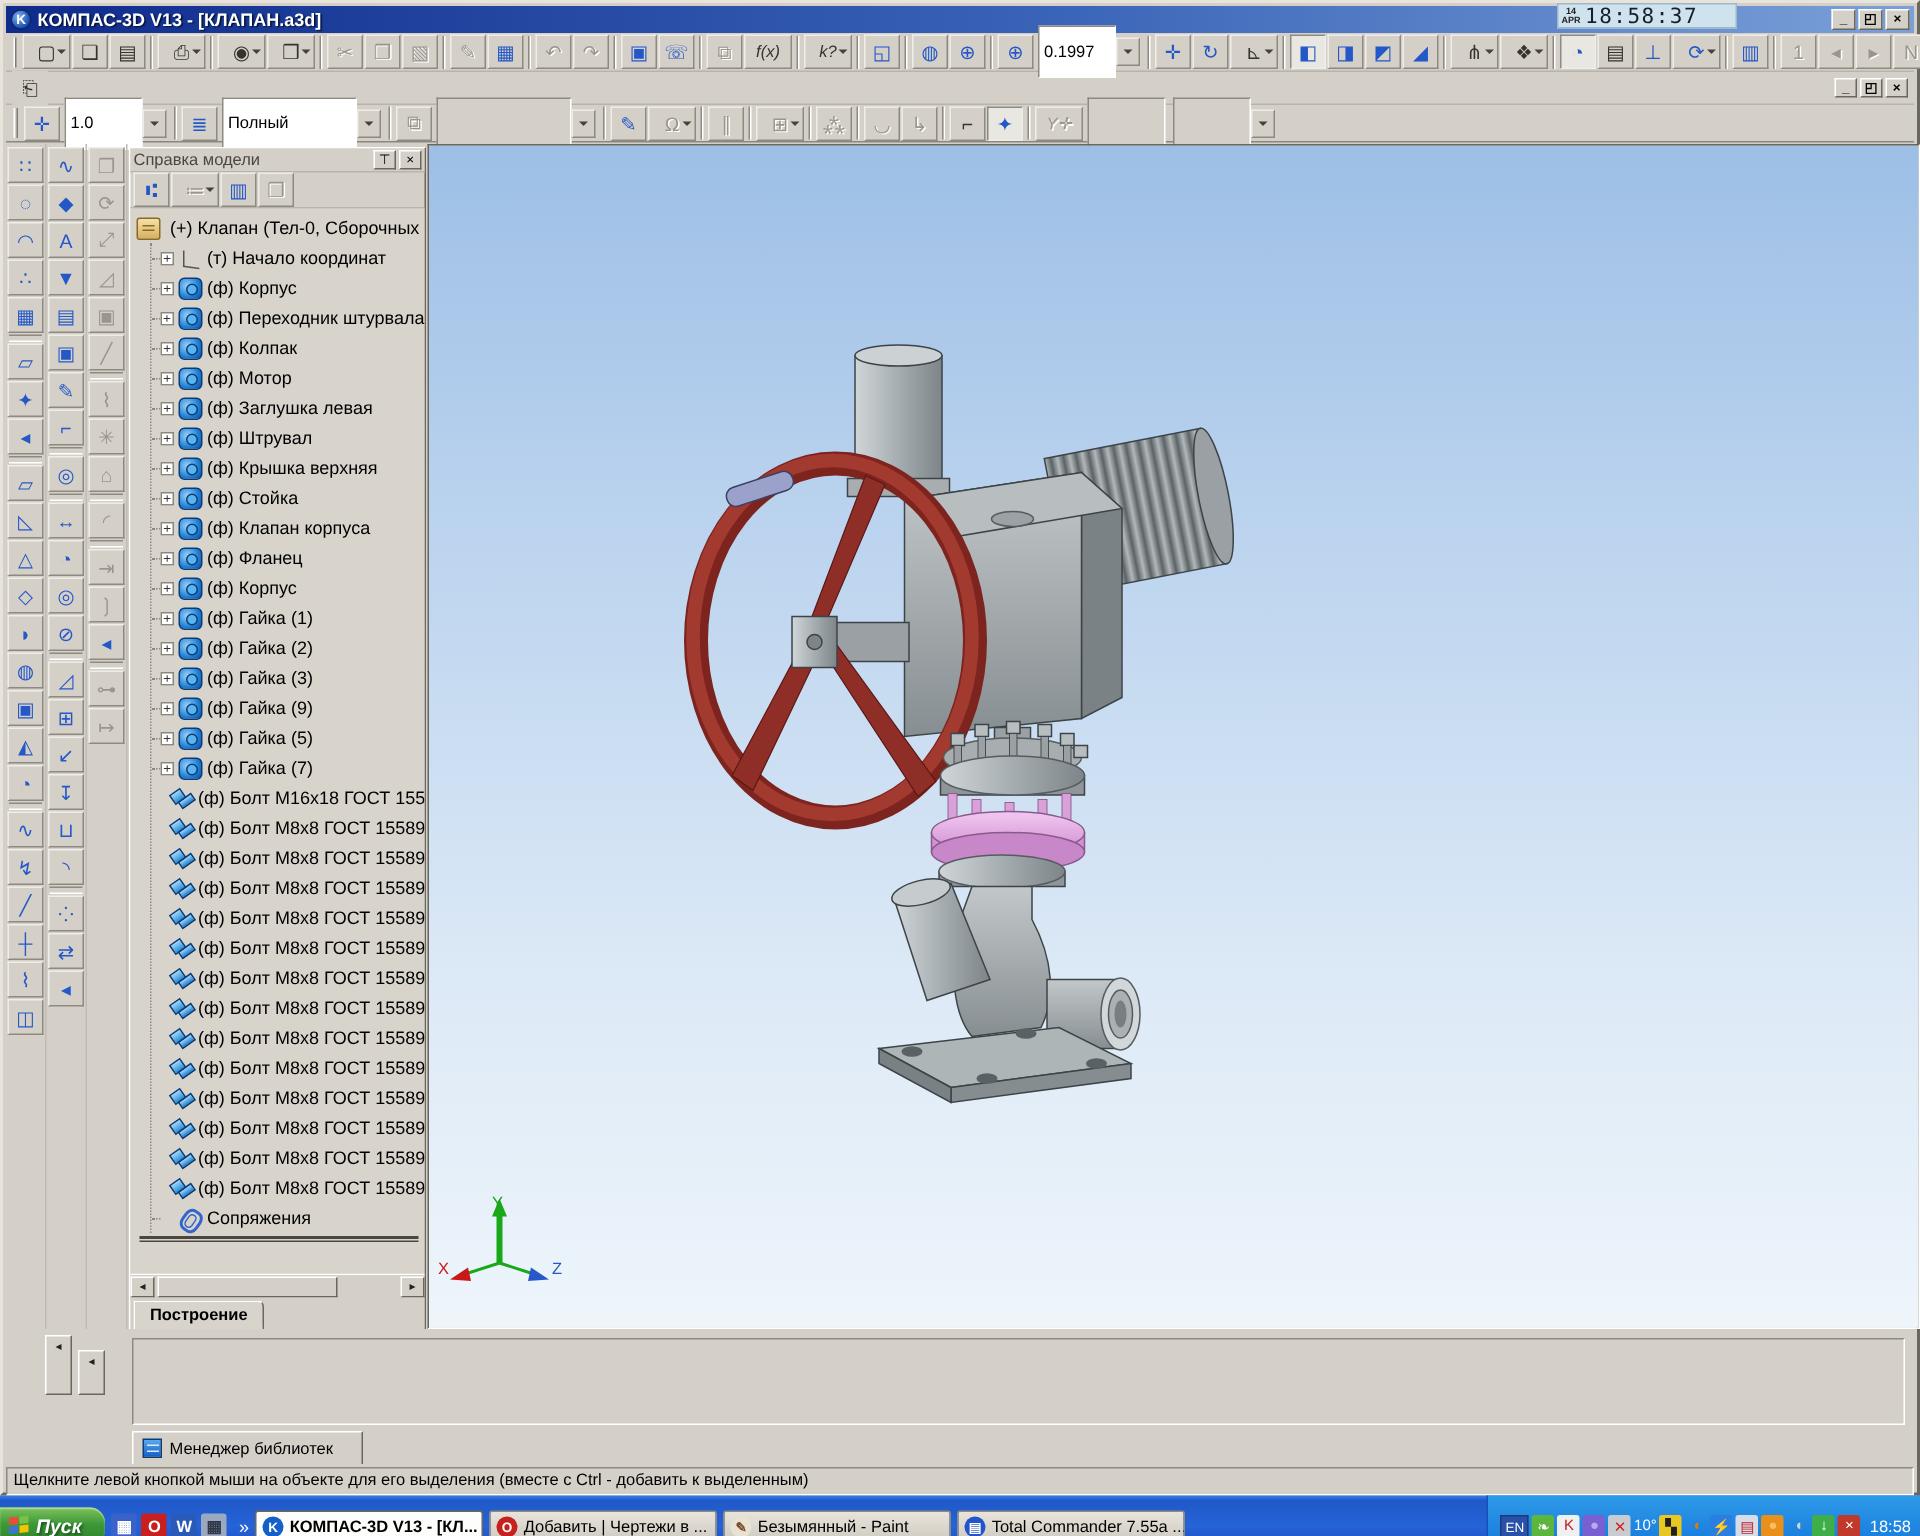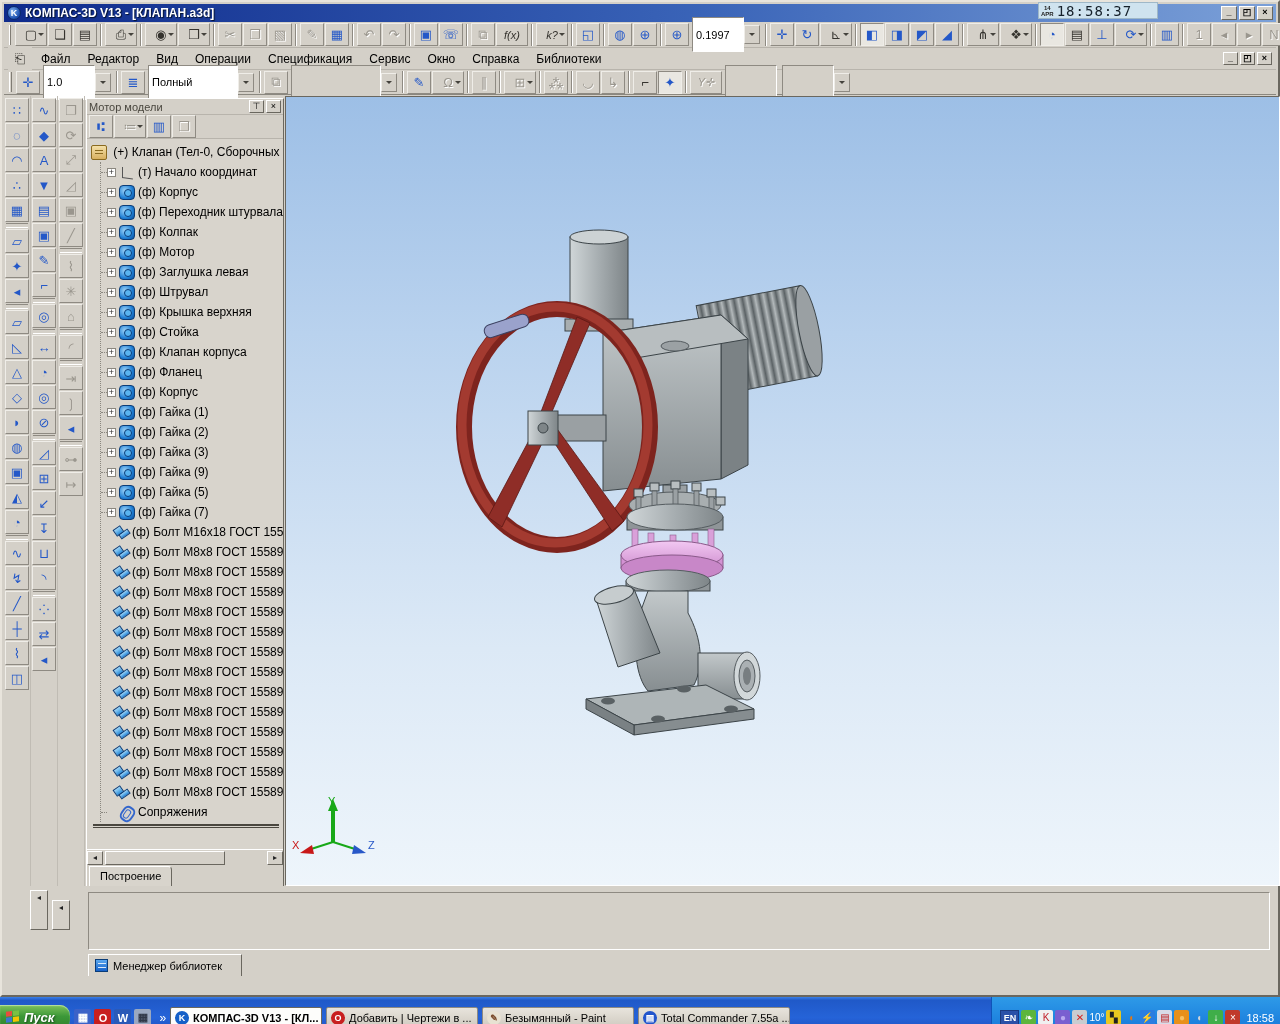--- a/index.html
+++ b/index.html
@@ -70,21 +70,21 @@
   .ic-root{background:linear-gradient(#f4e0a8,#d8b060);border:1px solid #8a6a20;border-radius:2px;}
   .ic-root::after{content:"";position:absolute;left:3px;top:4px;width:8px;height:1px;background:#8a6a20;box-shadow:0 3px 0 #8a6a20;}
   .ic-mates{background:none;}
   .ic-mates::before{content:"";position:absolute;left:2px;top:1px;width:9px;height:12px;border:2px solid #3366cc;border-radius:5px/6px;transform:rotate(35deg);}
   .ic-mates::after{content:"";position:absolute;left:5px;top:4px;width:4px;height:8px;border:1px solid #3366cc;border-radius:3px;transform:rotate(35deg);}
   .tree-endline{margin:2px 4px 0 2px;border-top:2px solid #4a473f;border-bottom:1px solid #4a473f;height:4px;}
   .hscroll{height:16px;background:#d4d0c8;border-top:1px solid #fff;display:flex;align-items:center;}
   .sbtn{width:16px;height:14px;background:#d4d0c8;border:1px solid;border-color:#fff #6a675f #6a675f #fff;font-size:8px;text-align:center;line-height:12px;color:#222;}
   .sthumb{flex:0 0 120px;height:14px;margin-left:2px;background:#d4d0c8;border:1px solid;border-color:#fff #6a675f #6a675f #fff;}
   .strack{flex:1;}
-  .tree-tabs{height:22px;display:flex;align-items:center;padding-left:2px;background:#d4d0c8;}
+  .tree-tabs{height:22px;display:flex;align-items:flex-end;padding-left:2px;background:#d4d0c8;font-weight:bold;}
   .ttab{height:20px;padding:3px 10px;font-size:11px;background:#d8d4cc;border:1px solid #6a675f;border-top-color:#fff;border-left-color:#fff;border-bottom:none;border-radius:0 4px 0 0;}
   
   .viewport{position:absolute;left:283px;top:94px;width:995px;height:790px;border:1px solid;border-color:#6a675f #fff #fff #6a675f;background:linear-gradient(180deg,#9dbfe6 0%,#b9d2ee 30%,#dcE9f6 70%,#eef5fb 100%);}
   .viewport svg{position:absolute;left:0;top:0;}
   
   .lower{position:absolute;left:2px;right:2px;top:884px;height:92px;background:#d4d0c8;}
   .msgbox{position:absolute;left:84px;top:6px;right:6px;height:58px;background:#d4d0c8;border:1px solid;border-color:#8e8a82 #fff #fff #8e8a82;}
   .stub{position:absolute;width:18px;height:40px;background:#d4d0c8;border:1px solid;border-color:#fff #6a675f #6a675f #fff;font-size:8px;text-align:center;padding-top:2px;color:#222;}
   .libtab{position:absolute;left:84px;top:68px;width:154px;height:22px;background:#d4d0c8;border:1px solid #6a675f;border-top-color:#fff;border-left-color:#fff;border-bottom:none;display:flex;align-items:center;gap:5px;padding:0 6px;font-size:11px;}
   .lib-ico{width:13px;height:13px;background:linear-gradient(#5aa8f0,#1560c8);border:1px solid #0a3c78;position:relative;}
@@ -94,21 +94,21 @@
   .taskbar{position:absolute;left:0;top:997px;width:1280px;height:41px;background:linear-gradient(180deg,#3a80e8 0%,#2059c8 8%,#2563d8 50%,#1b4ab8 95%);display:flex;align-items:center;z-index:70;}
   .startbtn{height:25px;margin:1px 0 1px 0;padding:0 16px 0 6px;background:linear-gradient(180deg,#7ec25c,#3c9838 45%,#2f7e2c);border-radius:0 10px 10px 0;display:flex;align-items:center;gap:4px;color:#fff;font-weight:bold;font-style:italic;font-size:13px;text-shadow:1px 1px 2px #1a4a1a;box-shadow:inset 0 1px 1px #b8e0a0;}
   .winflag{width:14px;height:13px;background-image:linear-gradient(#e84c3d,#e84c3d),linear-gradient(#7ac143,#7ac143),linear-gradient(#3b76d0,#3b76d0),linear-gradient(#f2c500,#f2c500);background-size:6px 5px;background-position:0 0,7px 0,0 6px,7px 6px;background-repeat:no-repeat;transform:skewY(-6deg);}
   .quick{display:flex;align-items:center;gap:3px;margin:0 4px;}
   .qico{width:17px;height:17px;border-radius:2px;display:flex;align-items:center;justify-content:center;font-size:11px;font-weight:bold;}
   .tb-chev{color:#fff;font-size:12px;margin:0 4px;}
   .task{width:152px;height:22px;margin-right:3px;background:linear-gradient(#e8e4dc,#cec9bf);border:1px solid #8e8a82;border-radius:2px;display:flex;align-items:center;gap:4px;padding:0 4px;font-size:11px;color:#000;overflow:hidden;white-space:nowrap;}
   .task.active{background:#fdfdfb;font-weight:bold;border-color:#6a675f;}
   .ticon{width:14px;height:14px;border-radius:50%;flex:0 0 auto;display:flex;align-items:center;justify-content:center;font-size:9px;font-weight:bold;}
   .tray{margin-left:auto;display:flex;align-items:center;gap:2px;padding:0 6px 0 8px;background:linear-gradient(180deg,#2e9ae8,#1272d8);height:100%;border-left:1px solid #0f54b8;}
-  .lang{width:19px;height:16px;background:#2a50a8;color:#fff;font-size:9px;font-weight:bold;display:flex;align-items:center;justify-content:center;border:1px solid #1a3a80;}
+  .lang{width:19px;height:16px;background:#2a50a8;color:#fff;font-size:9px;font-weight:normal;display:flex;align-items:center;justify-content:center;border:1px solid #1a3a80;}
   .trico{width:15px;height:15px;border-radius:2px;display:flex;align-items:center;justify-content:center;font-size:10px;overflow:hidden;}
   .tray-time{color:#fff;font-size:11px;margin-left:4px;}
 </style>
 </head>
 <body>
 
 <div class="app">
 
   <div class="titlebar">
     <span class="title-ico">K</span>
@@ -283,31 +283,20 @@
           <span class="g">▸</span>
         </span>
         <span class="tb disabled">
           <span class="g">N</span>
         </span>
     </span>
   </div>
 
   <div class="toolbar menurow">
     <span class="tb" style="border-color:transparent">⎗</span>
-    <span class="tbhost">
-      <span class="menu-item">Файл</span>
-        <span class="menu-item">Редактор</span>
-        <span class="menu-item">Вид</span>
-        <span class="menu-item">Операции</span>
-        <span class="menu-item">Спецификация</span>
-        <span class="menu-item">Сервис</span>
-        <span class="menu-item">Окно</span>
-        <span class="menu-item">Справка</span>
-        <span class="menu-item">Библиотеки</span>
-    </span>
     <span class="doc-btns">
       <span class="wbtn">_</span>
       <span class="wbtn">◰</span>
       <span class="wbtn">×</span>
     </span>
   </div>
 
   <div class="toolbar row3">
     <span class="grip"></span>
     <span class="tbhost">
@@ -472,21 +461,21 @@
         <span class="ltb disabled">❳</span>
         <span class="ltb">◂</span>
         <span class="ltb sep"></span>
         <span class="ltb disabled">⊶</span>
         <span class="ltb disabled">↦</span>
     </div>
   </div>
 
   <div class="treepanel">
     <div class="tree-hdr">
-      <span class="t">Мотор модели</span>
+      <span class="t">Справка модели</span>
       <span class="hbtn">⊤</span>
       <span class="hbtn">×</span>
     </div>
     <div class="tree-tb">
       <span class="tb blue">
           <span class="g">⑆</span>
         </span>
         <span class="tb dd disabled">
           <span class="g">≔</span>
           <i class="dd-arr"></i>
@@ -807,20 +796,23 @@
   <div class="lower">
     <div class="msgbox"></div>
     <span class="stub" style="left:26px;top:4px;"><span>◂</span></span>
     <span class="stub" style="left:48px;top:14px;height:30px;"><span>◂</span></span>
     <div class="libtab">
       <span class="lib-ico"></span>
       <span>Менеджер библиотек</span>
     </div>
   </div>
 
+  <div class="statusbar">
+    <span>Щелкните левой кнопкой мыши на объекте для его выделения (вместе с Ctrl - добавить к выделенным)</span>
+  </div>
 </div>
 
 <div class="taskbar">
   <div class="startbtn">
     <span class="winflag"></span>
     <span>Пуск</span>
   </div>
   <div class="quick">
     <span class="qico" style="background: rgb(59, 98, 200); color: rgb(255, 255, 255);">▦</span>
       <span class="qico" style="background: rgb(200, 31, 31); color: rgb(255, 255, 255);">O</span>

